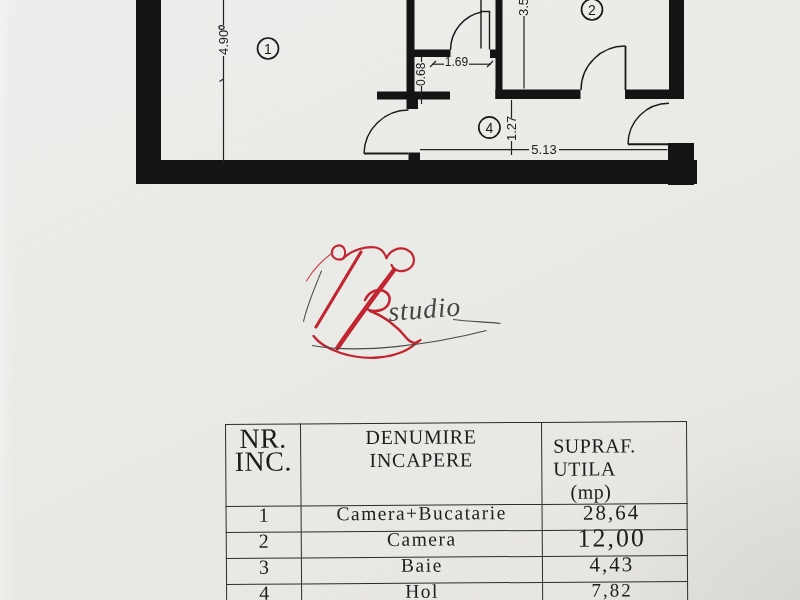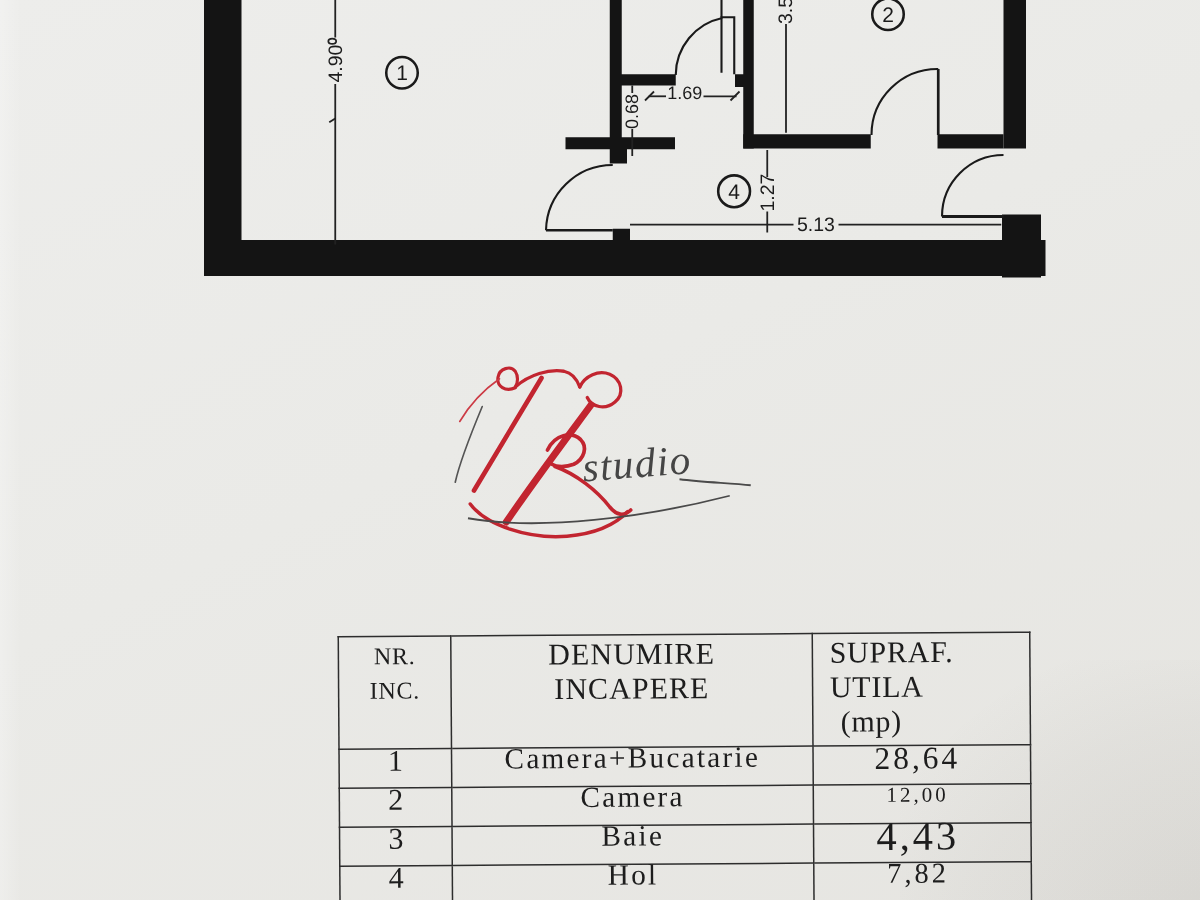--- a/index.html
+++ b/index.html
@@ -161,49 +161,49 @@
     <path d="M312,345.5 C360,354 430,345 486.5,330.5" fill="none" stroke="#4a4a4a" stroke-width="1.2"></path>
 
     <path d="M453,319.5 C468,321.5 487,322 500.5,323.5" fill="none" stroke="#4a4a4a" stroke-width="1.2"></path>
   </svg>
 
   <div id="tblwrap">
     <table>
       <tbody>
           <tr>
 
-        <td style="width:74px;height:71.5px;font-size:16px;line-height:23px;letter-spacing:0.5px;text-align:center;padding-top:2px">NR.<br>INC.</td>
+        <td style="width:74px;height:71.5px;font-size:28px;line-height:23px;letter-spacing:0.5px;text-align:center;padding-top:2px">NR.<br>INC.</td>
 
         <td style="width:240px;font-size:20px;line-height:23px;letter-spacing:0.7px;text-align:center;padding-top:2px">DENUMIRE<br>INCAPERE</td>
 
-        <td style="width:133px;font-size:20px;line-height:23px;letter-spacing:0.5px;padding-top:2px;padding-left:11px">SUPRAF.<br>UTILA<br><span style="margin-left:7px">(mp)</span></td>
+        <td style="width:133px;font-size:20px;line-height:23px;letter-spacing:0.5px;padding-top:12px;padding-left:11px">SUPRAF.<br>UTILA<br><span style="margin-left:17px">(mp)</span></td>
       </tr>
       <tr style="height:26px">
 
         <td class="c" style="font-size:20px;line-height:16px">1</td>
 
         <td class="c" style="font-size:19.5px;line-height:16px;letter-spacing:1.5px">Camera+Bucatarie</td>
 
         <td class="c" style="font-size:21px;line-height:16px;letter-spacing:2px;padding-right:6px">28,64</td>
       </tr>
       <tr style="height:26px">
 
         <td class="c" style="font-size:20px;line-height:16px">2</td>
 
         <td class="c" style="font-size:19.5px;line-height:16px;letter-spacing:1.5px">Camera</td>
 
-        <td class="c" style="font-size:14px;line-height:16px;letter-spacing:2px;padding-right:6px">12,00</td>
+        <td class="c" style="font-size:26px;line-height:16px;letter-spacing:2px;padding-right:6px">12,00</td>
       </tr>
       <tr style="height:26px">
 
         <td class="c" style="font-size:20px;line-height:16px">3</td>
 
         <td class="c" style="font-size:19.5px;line-height:16px;letter-spacing:1.5px">Baie</td>
 
-        <td class="c" style="font-size:27px;line-height:16px;letter-spacing:2px;padding-right:6px">4,43</td>
+        <td class="c" style="font-size:21px;line-height:16px;letter-spacing:2px;padding-right:6px">4,43</td>
       </tr>
       <tr style="height:26px">
 
         <td class="c" style="font-size:20px;line-height:16px">4</td>
 
         <td class="c" style="font-size:19.5px;line-height:16px;letter-spacing:1.5px">Hol</td>
 
         <td class="c" style="font-size:19px;line-height:16px;letter-spacing:2px;padding-right:6px">7,82</td>
       </tr>
     </tbody>

